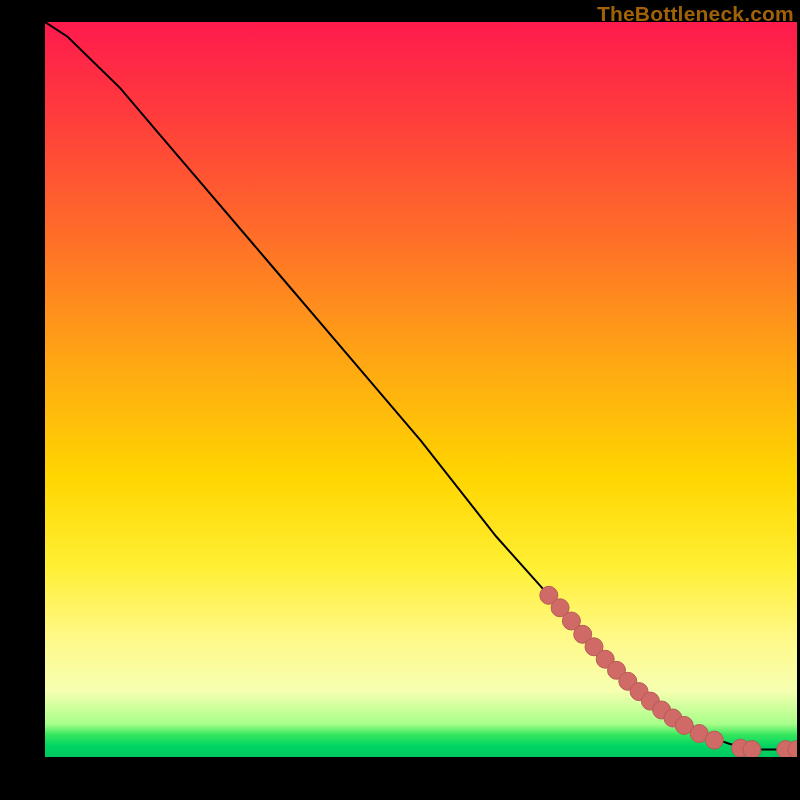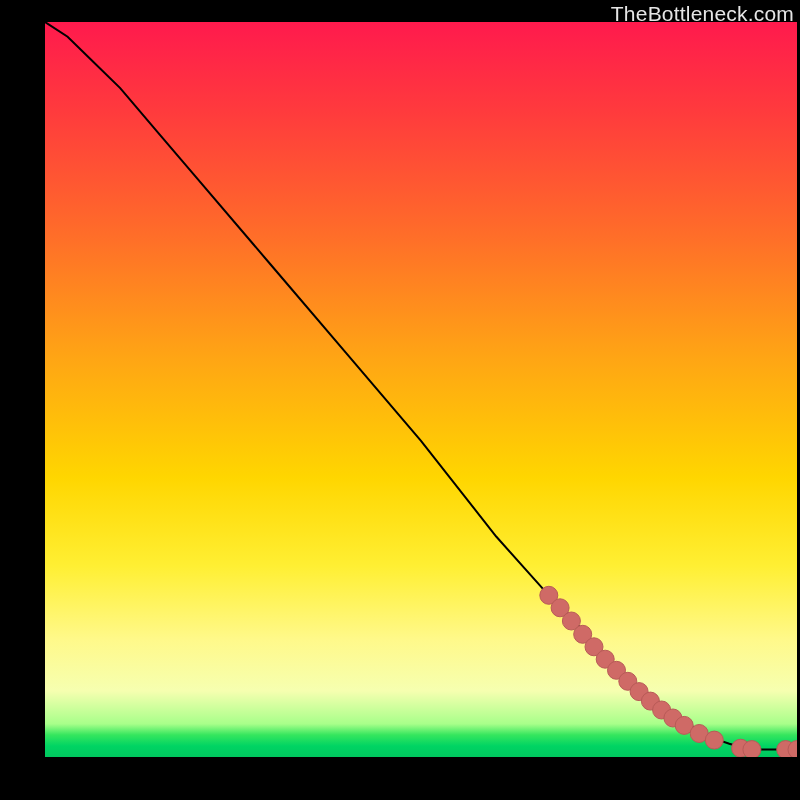--- a/index.html
+++ b/index.html
@@ -37,23 +37,23 @@
       #a8ff8a 95.5%,
       #35e65e 97%,
       #00d463 98.5%,
       #00c85f 100%
     );
   }
   .watermark {
     position: absolute;
     top: 2px;
     right: 6px;
-    color: #e5e5e5;
+    color: #a16207;
     font-size: 21px;
-    font-weight: 400;
+    font-weight: 700;
     letter-spacing: 0.2px;
     z-index: 5;
   }
   svg.curve {
     position: absolute;
     left: 0;
     top: 0;
     width: 752px;
     height: 735px;
     z-index: 2;

